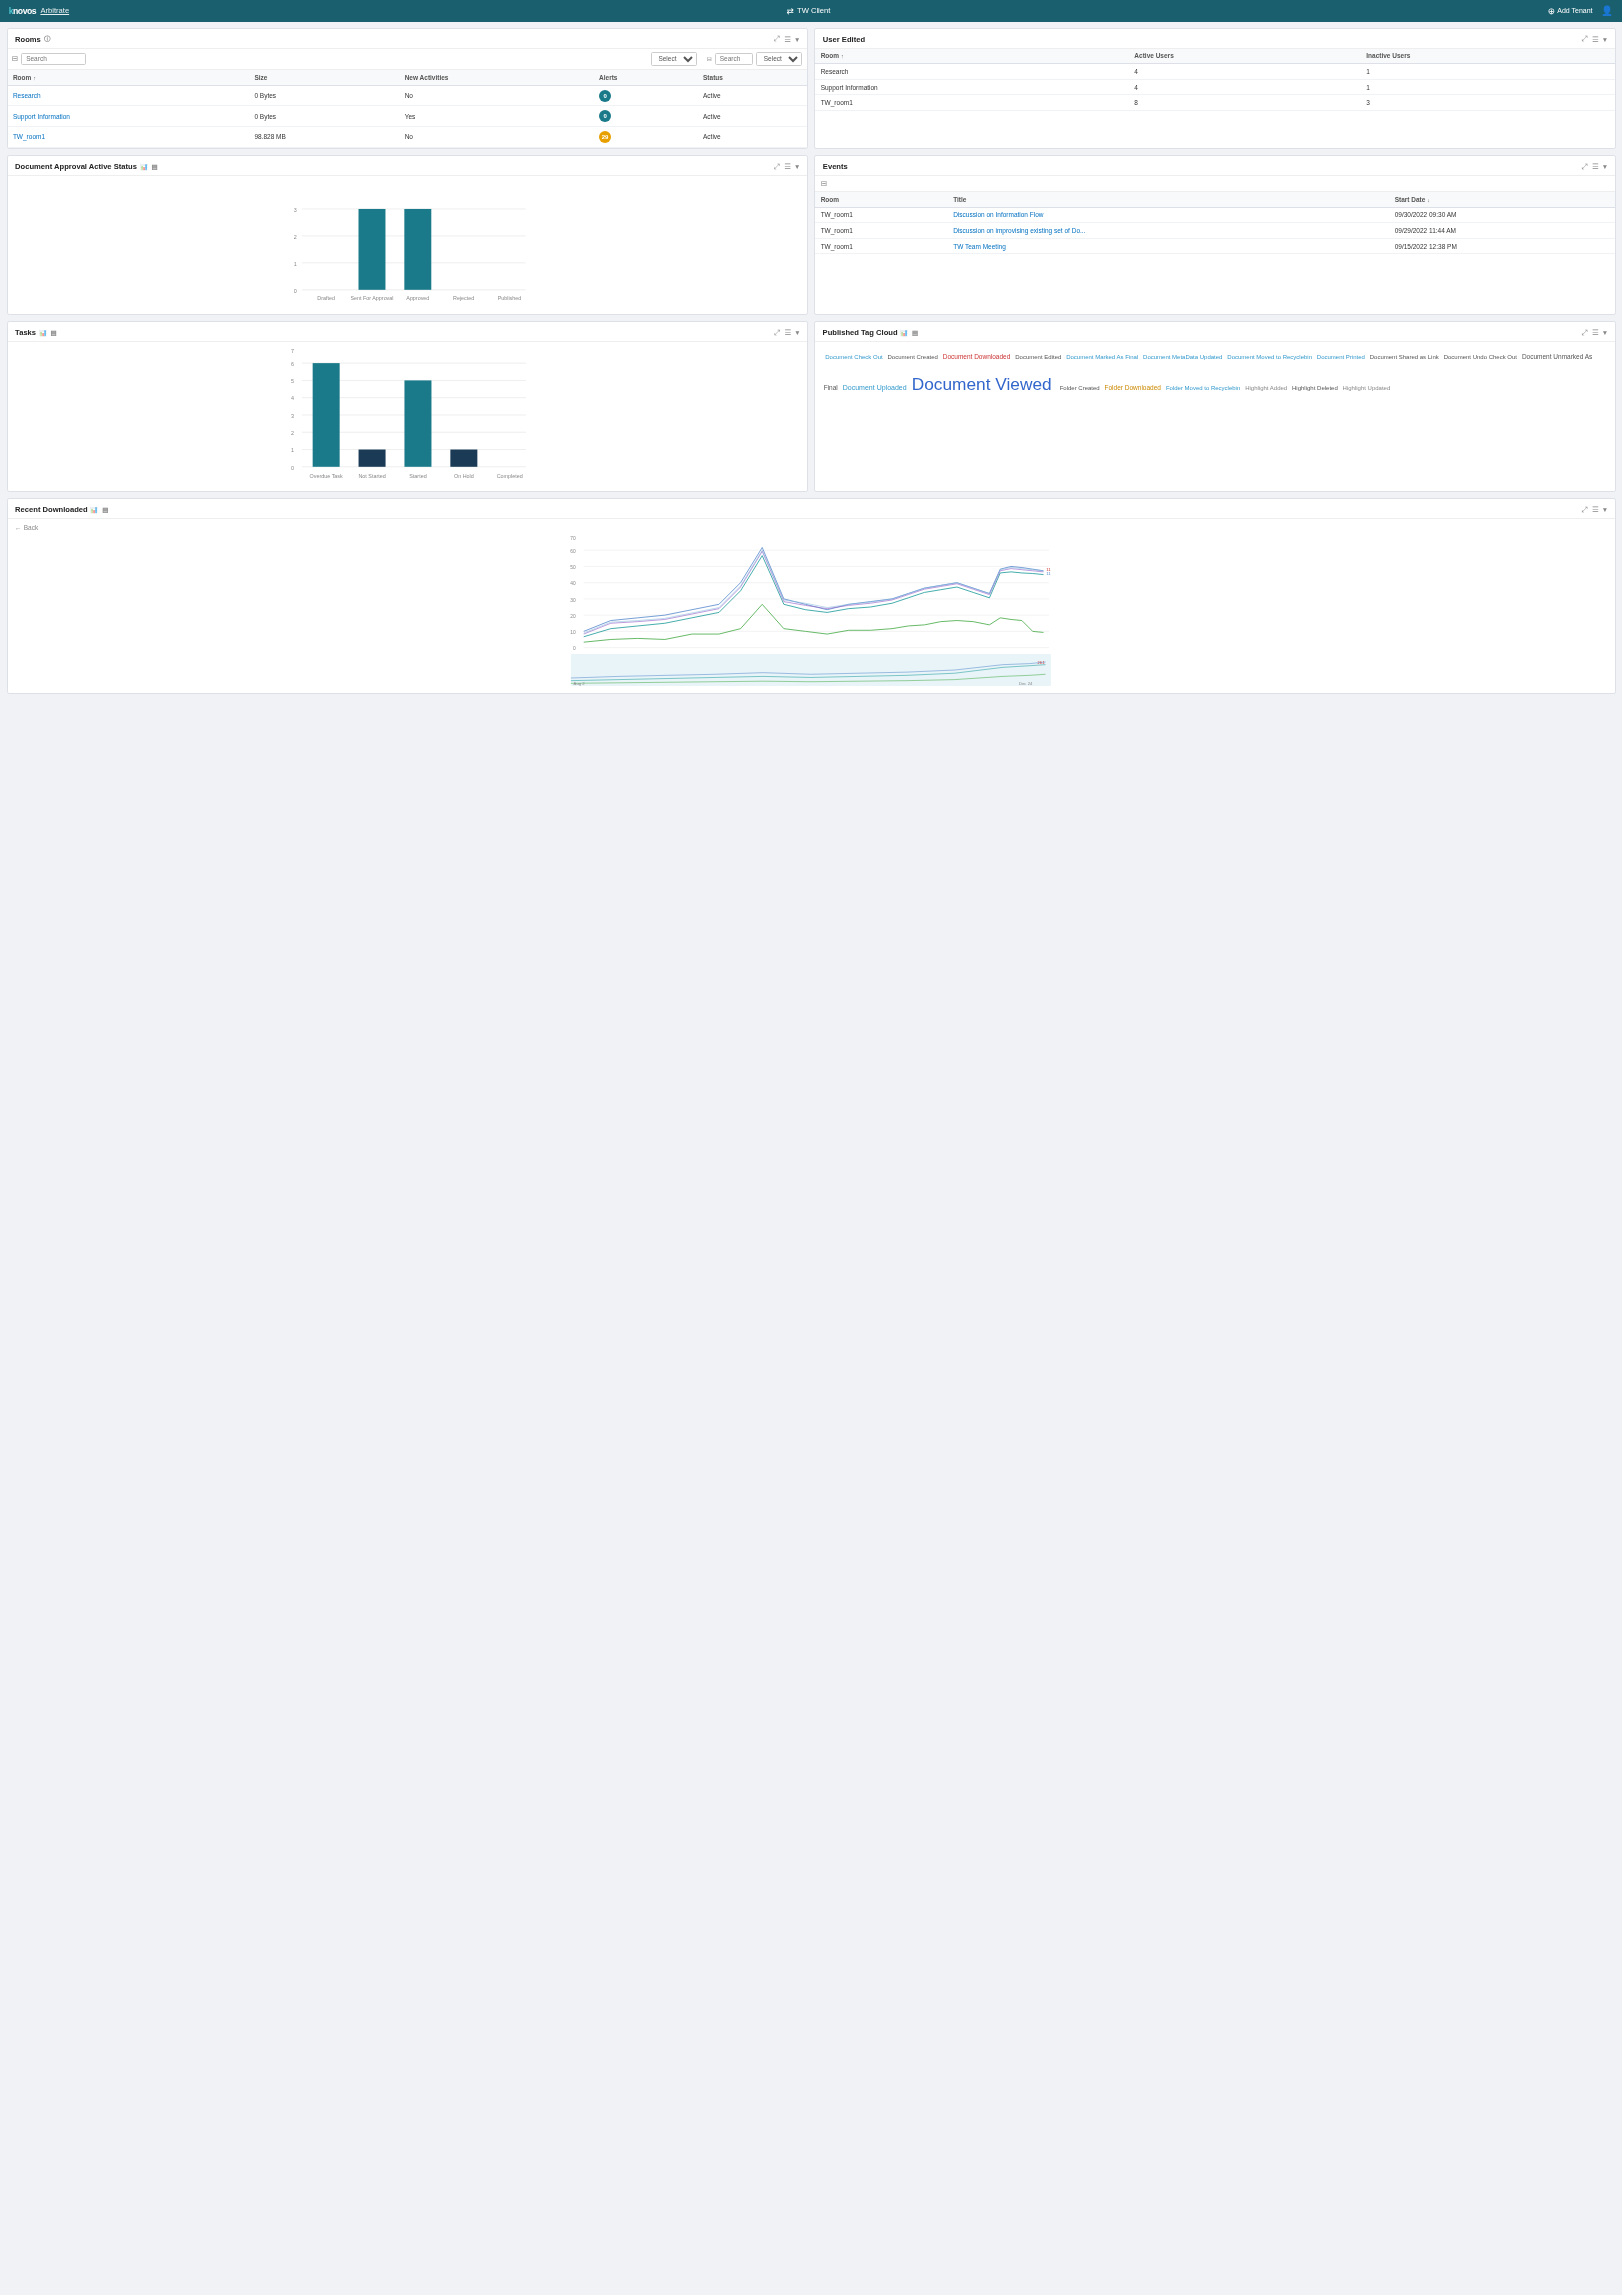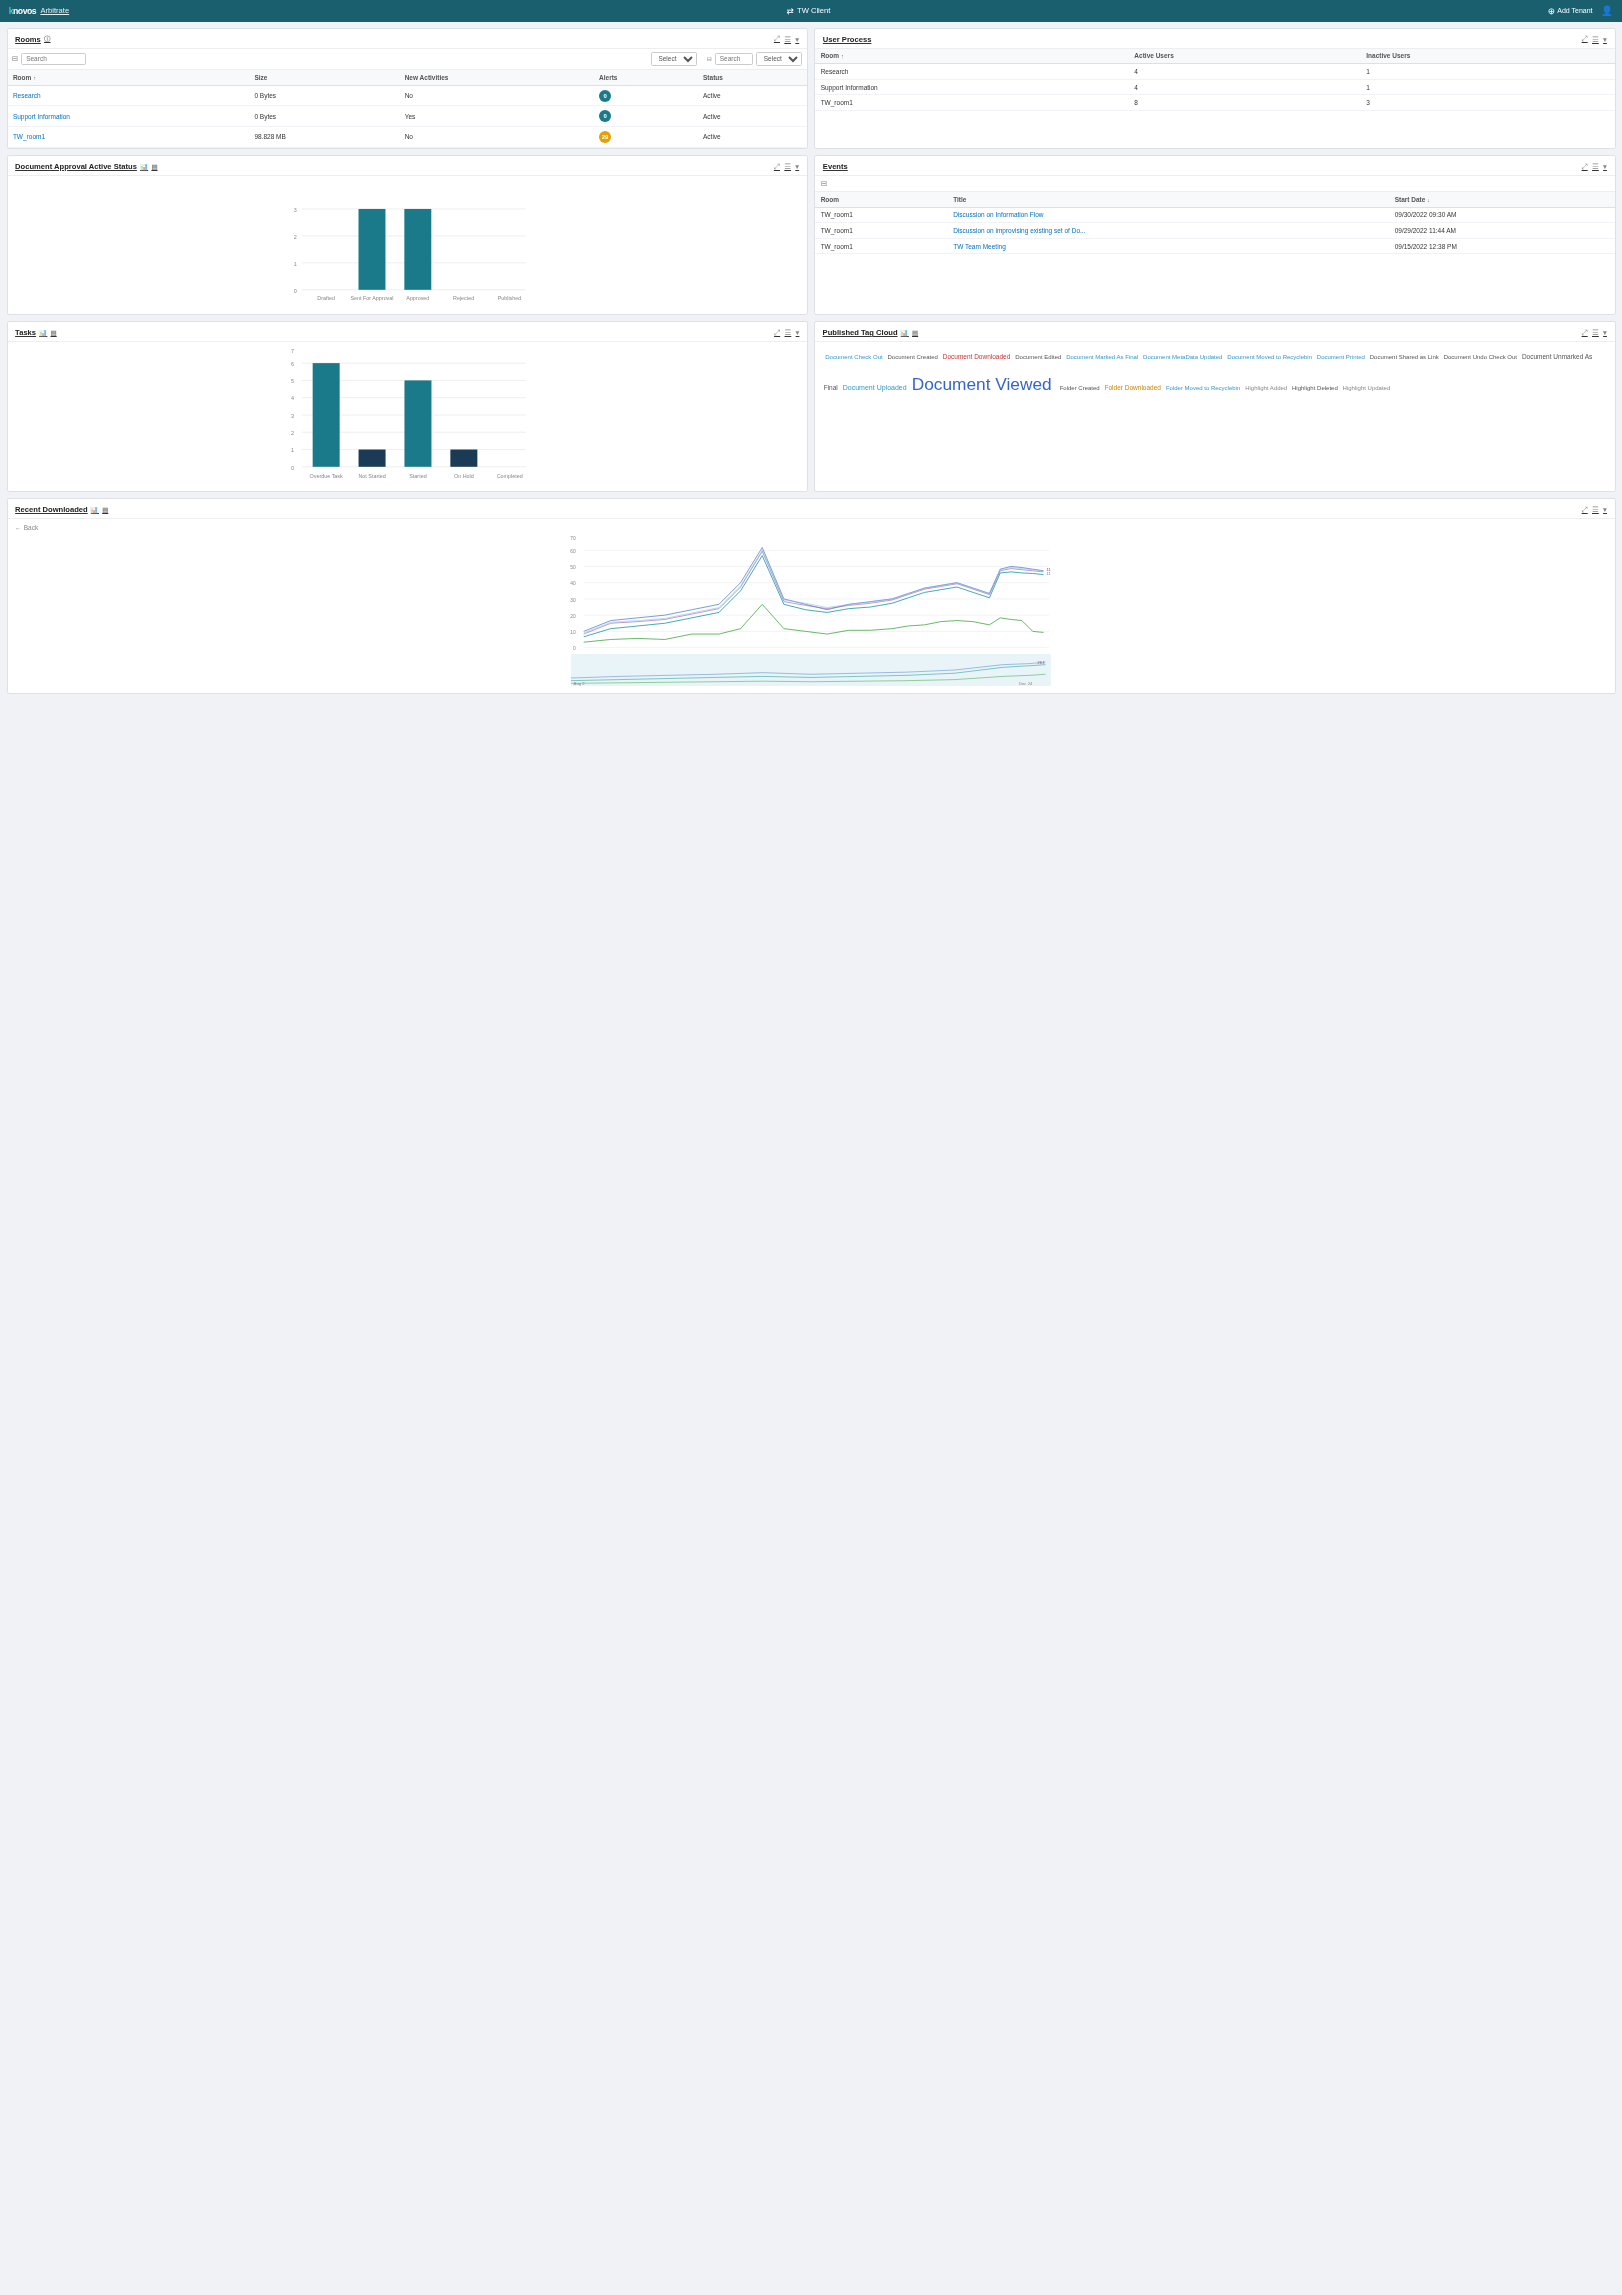--- a/index.html
+++ b/index.html
@@ -29,21 +29,20 @@
       border: 0.5px solid #dde1e7;
       border-radius: 2.2px;
       overflow: hidden;
     }
     .panel-header {
       display: flex;
       align-items: center;
       justify-content: space-between;
       padding: 5.4px 7.6px 3.2px;
       border-bottom: 0.5px solid #eee;
-      text-decoration: underline;
     }
     .panel-title { font-size: 7.6px; font-weight: 600; color: #222; display: flex; align-items: center; gap: 3.2px; }
     .panel-actions { display: flex; gap: 4.3px; align-items: center; color: #888; }
     .panel-action-btn { cursor: pointer; font-size: 7.6px; }
 
     
     .top-row { display: grid; grid-template-columns: 1fr 1fr; gap: 6.5px; margin-bottom: 6.5px; }
 
     
     .data-table { width: 100%; border-collapse: collapse; font-size: 6.5px; }
@@ -205,21 +204,21 @@
     <td><span class="badge badge-orange">29</span></td>
     <td>Active</td>
   </tr>
           </tbody>
       </table>
     </div>
 
     <div class="panel">
       <div class="panel-header">
         <div class="panel-title">
-          <span>User Process</span>
+          <span>User Edited</span>
         </div>
         <div class="panel-actions">
           <span class="panel-action-btn">⤢</span>
           <span class="panel-action-btn">☰</span>
           <span class="panel-action-btn">▾</span>
         </div>
       </div>
       <table class="data-table">
         <thead>
           <tr>

